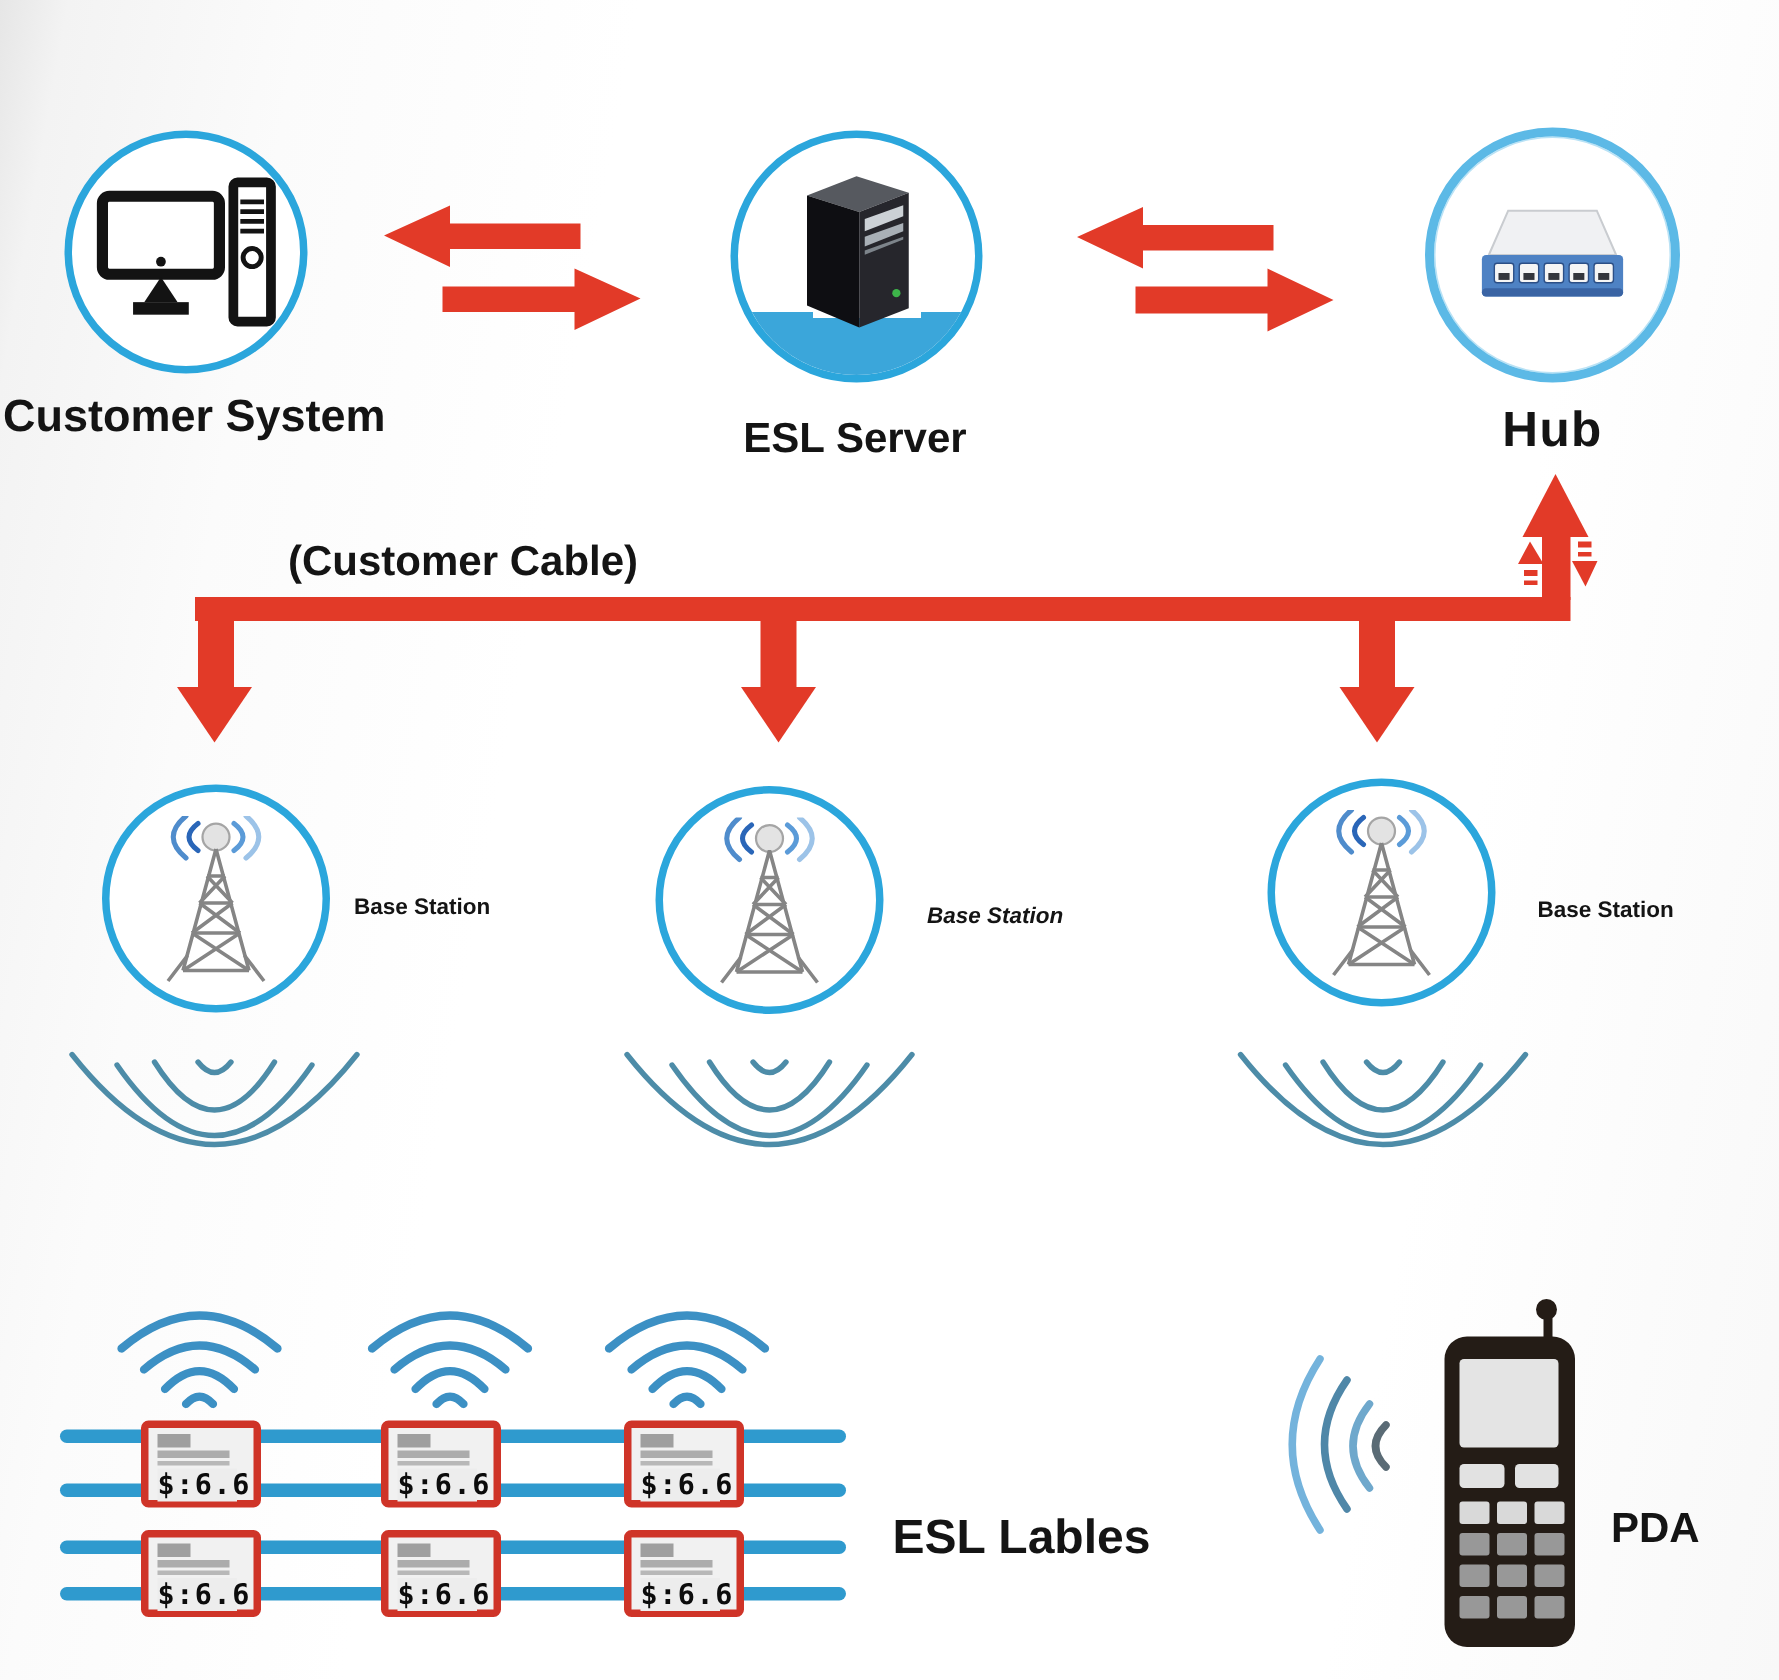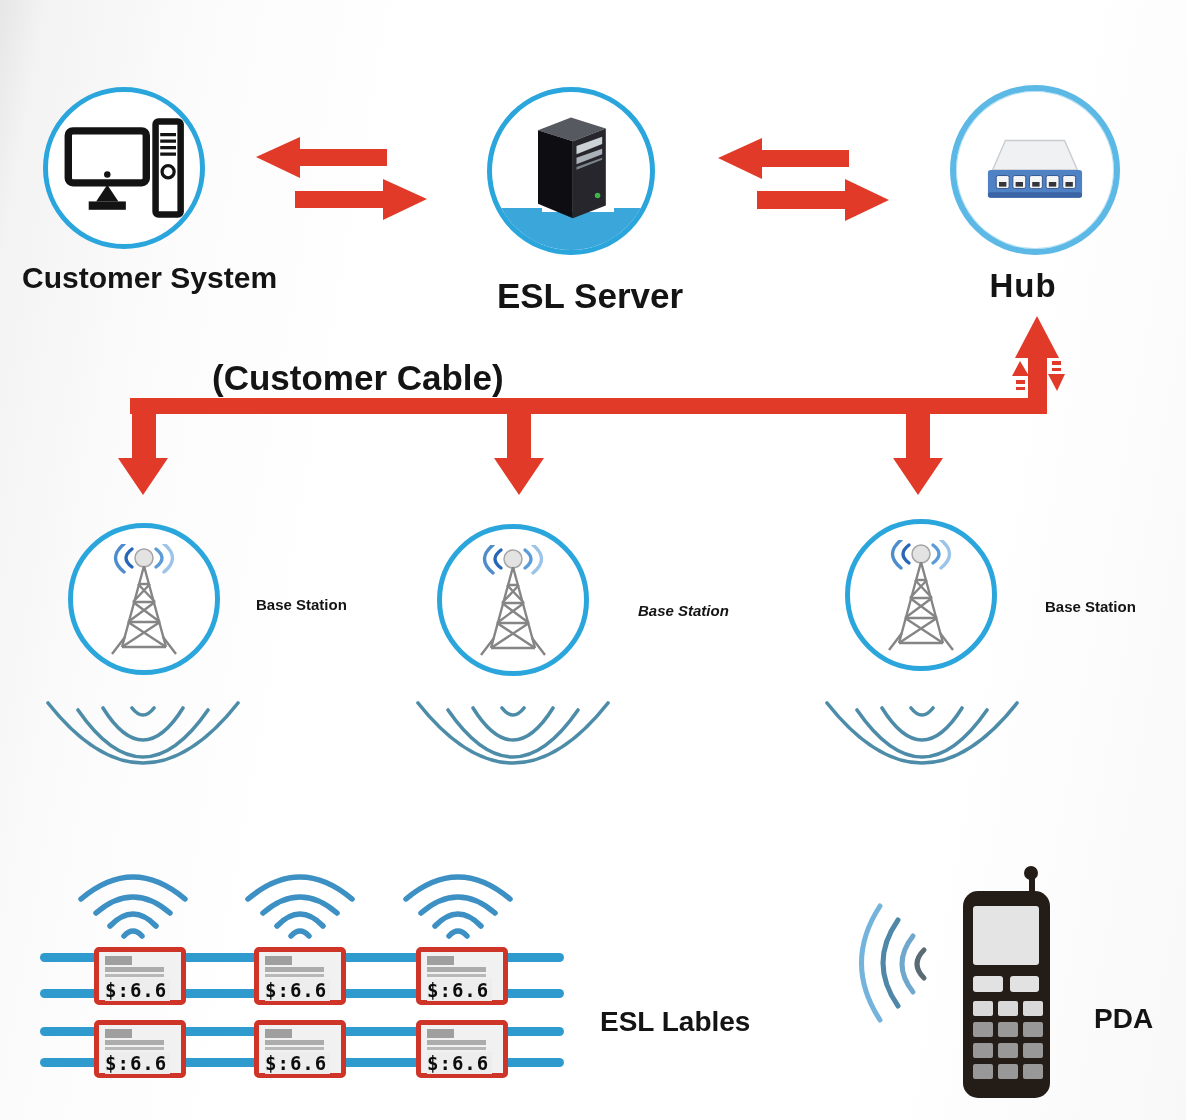--- a/index.html
+++ b/index.html
@@ -7,23 +7,23 @@
     position:relative;
     width:1186px;height:1120px;
     overflow:hidden;
     background:linear-gradient(100deg,#e6e6e6 0px,#f3f3f3 45px,#fbfbfb 200px,#ffffff 420px,#ffffff 78%,#f8f8f8 100%);
     font-family:"Liberation Sans",sans-serif;
     color:#111;
   }
   .abs{position:absolute;}
   svg{display:block;}
   
-  .lbl{position:absolute;font-weight:bold;color:#141414;white-space:nowrap;margin-left:20px;}
+  .lbl{position:absolute;font-weight:bold;color:#141414;white-space:nowrap;}
   .lbl-xl{font-size:30px;}
-  .lbl-l{font-size:35px;}
+  .lbl-l{font-size:28px;}
   .lbl-hub{font-size:33px;letter-spacing:1px;}
   .lbl-bs{font-size:15px;}
   .italic{font-style:italic;}
   .center{text-align:center;}
   
   .circle-node{
     position:absolute;border-radius:50%;
     border:5px solid #2ba6dc;background:#fff;
     overflow:hidden;
     display:flex;align-items:center;justify-content:center;
@@ -33,21 +33,21 @@
     position:absolute;left:-4px;right:-4px;bottom:-2px;height:44px;
     background:#3ba6da;
   }
   .chord-notch{
     position:absolute;left:54px;right:40px;top:-8px;height:12px;background:#fff;
   }
   .server-art{position:relative;margin-bottom:8px;}
   
   .rail{position:absolute;left:40px;width:524px;height:9px;background:#2f9ace;border-radius:5px;}
   .tag{
-    position:absolute;width:92px;height:58px;box-sizing:border-box;
+    position:absolute;width:80px;height:58px;box-sizing:border-box;
     background:#f1f1f1;border:5px solid #cf3428;border-radius:5px;
     padding:4px 11px 3px 6px;
   }
   .tag .bar1{height:9px;width:42%;background:#9f9f9f;}
   .tag .bar2{height:5px;width:90%;background:#acacac;margin-top:2px;}
   .tag .bar3{height:3px;width:90%;background:#b8b8b8;margin-top:2px;}
   .tag .price{
     display:block;margin-top:2px;
     font-family:"DejaVu Sans Mono",monospace;
     font-size:19px;font-weight:bold;color:#0c0c0c;letter-spacing:1px;
@@ -172,21 +172,21 @@
         <rect x="44" y="53" width="8" height="5" fill="#34363c"></rect>
         <rect x="59" y="46" width="14" height="14" rx="2" fill="#f5f5f5" stroke="#2c4f86"></rect>
         <rect x="62" y="53" width="8" height="5" fill="#34363c"></rect>
         <rect x="77" y="46" width="14" height="14" rx="2" fill="#f5f5f5" stroke="#2c4f86"></rect>
         <rect x="80" y="53" width="8" height="5" fill="#34363c"></rect>
         <rect x="95" y="46" width="14" height="14" rx="2" fill="#f5f5f5" stroke="#2c4f86"></rect>
         <rect x="98" y="53" width="8" height="5" fill="#34363c"></rect>
       </g>
     </svg>
   </div>
-  <div class="lbl lbl-hub center" style="left:933px;top:267px;width:140px;text-align:center;">Hub</div>
+  <div class="lbl lbl-hub center" style="left:965px;top:267px;width:140px;text-align:center;">Hub</div>
 
   <div class="lbl lbl-l" style="left:192px;top:358px;">(Customer Cable)</div>
 
   <div class="circle-node" style="left:68px;top:523px;width:142px;height:142px;">
     <svg width="84" height="118" viewBox="0 0 84 118" style="margin-top:8px">
       <path d="M30 5 Q18 14 30 23" stroke="#2a66b8" stroke-width="3.4" fill="none" stroke-linecap="round"></path>
       <path d="M22 0 Q5 14 22 28" stroke="#4f8ccc" stroke-width="3.4" fill="none" stroke-linecap="round"></path>
       <path d="M54 5 Q66 14 54 23" stroke="#5b9bd8" stroke-width="3.4" fill="none" stroke-linecap="round"></path>
       <path d="M62 0 Q79 14 62 28" stroke="#9cc3e8" stroke-width="3.4" fill="none" stroke-linecap="round"></path>
       <circle cx="42" cy="14" r="9" fill="#e3e3e3" stroke="#a5a5a5" stroke-width="1.5"></circle>
@@ -269,21 +269,21 @@
     <div class="bar3"></div>
     <span class="price">$:6.6</span>
   </div>
   <div class="tag" style="left:416px;top:1020px;">
     <div class="bar1"></div>
     <div class="bar2"></div>
     <div class="bar3"></div>
     <span class="price">$:6.6</span>
   </div>
 
-  <div class="lbl" style="left:580px;top:1006px;font-size:28px;">ESL Lables</div>
+  <div class="lbl" style="left:595px;top:1006px;font-size:32px;">ESL Lables</div>
 
   <div class="pda-antenna-ball"></div>
   <div class="pda-antenna-stem"></div>
   <div class="pda-body">
     <div class="pda-screen"></div>
     <div class="pda-btn b1"></div>
     <div class="pda-btn b2"></div>
     <div class="keypad">
       <div class="key"></div>
       <div class="key"></div>

